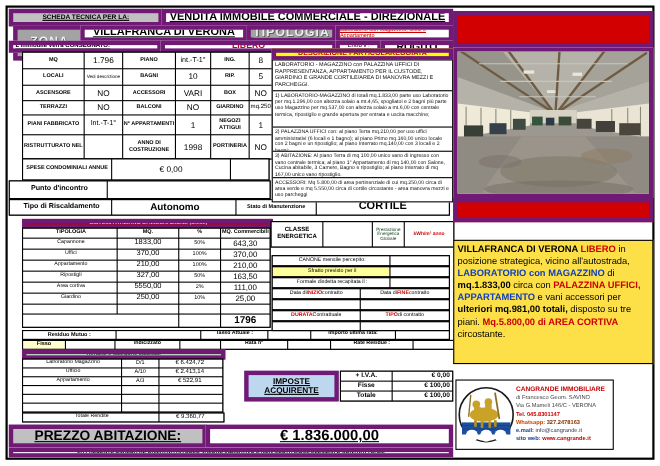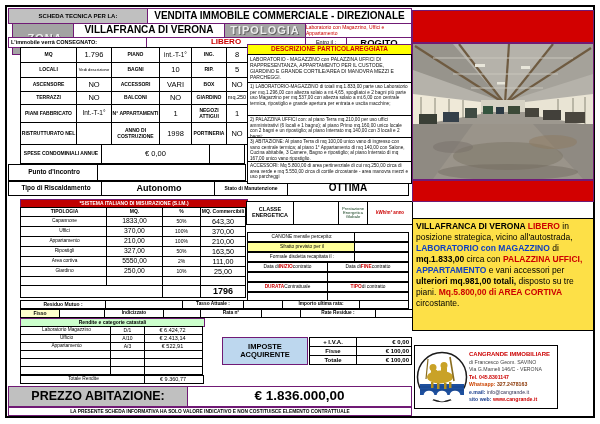--- a/index.html
+++ b/index.html
@@ -1,20 +1,20 @@
 <!DOCTYPE html>
 <html><head>
 <meta charset="utf-8">
 <style>
   html,body{margin:0;padding:0;background:#fff;}
   .sheet{position:relative;width:600px;height:424px;background:#fff;
          font-family:"Liberation Sans",sans-serif;color:#000;overflow:hidden;}
   .frame{position:absolute;left:5px;top:5px;width:590px;height:413px;border:2px solid #000;box-sizing:border-box;}
-  .c{position:absolute;box-sizing:border-box;border:1px solid #701a75;background:#fff;
-     display:flex;align-items:center;justify-content:center;overflow:hidden;line-height:1.05;}
+  .c{position:absolute;box-sizing:border-box;border:4px solid #701a75;background:#fff;
+     display:flex;align-items:center;justify-content:center;overflow:hidden;line-height:1.05;text-decoration:underline;}
   .g{background:#c0c0c0;font-weight:700;}
   .emb{background:#a3a3a3;color:#ededed;font-weight:700;font-size:11px;letter-spacing:1px;
        text-shadow:1px 1px 0 #5e5e5e;}
   .grid{position:absolute;display:grid;gap:1px;background:#000;border:1px solid #000;box-sizing:border-box;}
   .grid>div{background:#fff;display:flex;align-items:center;justify-content:center;overflow:hidden;line-height:1.02;}
   .gl{background:#c0c0c0;font-weight:700;font-size:5px;text-align:center;}
   .v{font-size:7.5px;}
   .lft{justify-content:flex-start;padding-left:2px;}
   .sh{font-weight:700;font-size:5px;}
   .sn{font-size:4.8px;justify-content:flex-start;padding-left:2px;}
@@ -108,21 +108,21 @@
 
   <div class="grid" style="left:8px;top:164px;grid-template-columns:88px 147px;grid-template-rows:15px;">
     <div class="lft" style="font-weight:700;font-size:6.5px;">Punto d'incontro</div>
     <div></div>
   </div>
 
   <div class="grid" style="left:8px;top:181px;grid-template-columns:92px 112px 72px 120px;grid-template-rows:13px;">
     <div class="lft" style="font-weight:700;font-size:6.5px;">Tipo di Riscaldamento</div>
     <div class="lft" style="font-weight:700;font-size:9px;">Autonomo</div>
     <div class="gl">Stato di Manutenzione</div>
-    <div style="font-weight:700;font-size:10px;">OTTIMA</div>
+    <div style="font-weight:700;font-size:10px;">CORTILE</div>
   </div>
 
   <div class="c" style="left:20px;top:199px;width:228px;height:9px;background:#c00000;color:#fff;font-weight:700;font-size:5px;">*SISTEMA ITALIANO DI MISURAZIONE (S.I.M.)</div>
   <div class="grid" style="left:20px;top:207px;grid-template-columns:85px 55px 37px 44px;grid-template-rows:8px 9px 9px 9px 9px 9px 9px 8px 11px;">
     <div class="sh lft">TIPOLOGIA</div>
     <div class="sh">MQ.</div>
     <div class="sh">%</div>
     <div class="sh">MQ. Commercibili</div>
 
     <div class="sn">Capannone</div>

